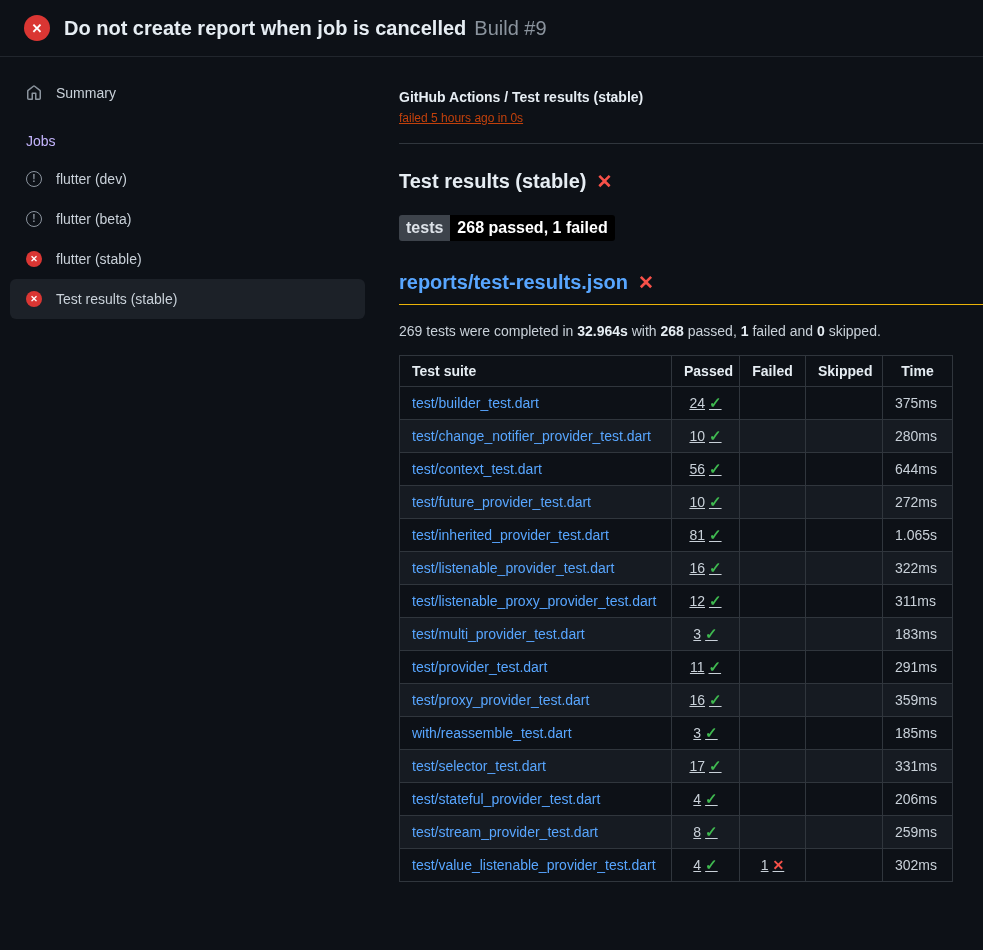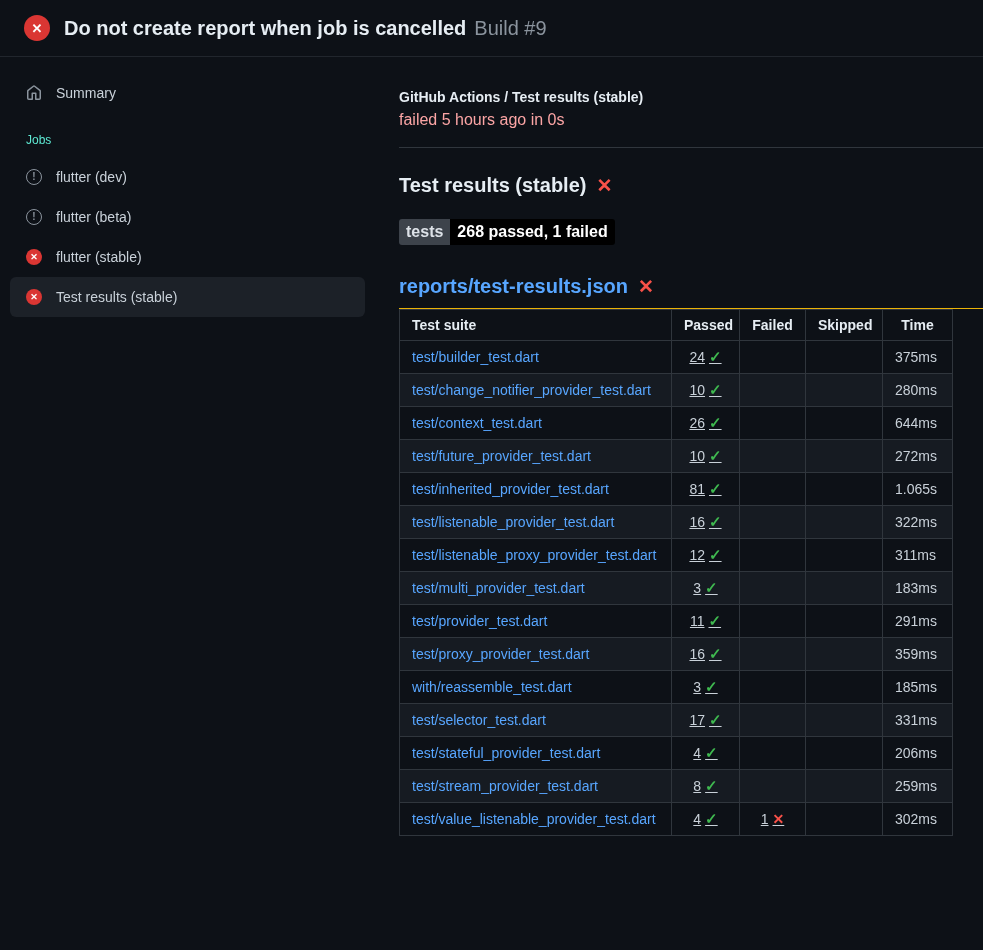--- a/index.html
+++ b/index.html
@@ -45,40 +45,40 @@
     align-items: center;
     gap: 14px;
     height: 40px;
     margin: 0 10px;
     padding: 0 16px;
     border-radius: 6px;
     cursor: pointer;
     color: #c9d1d9;
   }
   .side-row.selected { background: #1c2128; }
-  .jobs-label { padding: 20px 26px 10px; font-size: 12px; color: #5eead4; }
+  .jobs-label { padding: 20px 26px 10px; font-size: 14px; color: #c4b5fd; }
   .job-icon {
     width: 16px; height: 16px;
     border-radius: 50%;
     display: inline-flex;
     align-items: center;
     justify-content: center;
     flex: none;
     font-weight: 700;
     line-height: 1;
   }
   .job-icon.cancelled { border: 1px solid #8b949e; color: #8b949e; font-size: 10px; }
   .job-icon.failed { background: #da3633; color: #fff; font-size: 9px; }
   .home-icon { display: inline-flex; width: 16px; flex: none; }
   .home-icon svg { display: block; }
 
   
   .main { flex: 1; min-width: 0; padding: 32px 0 40px 24px; }
   .breadcrumb { font-weight: 700; color: #e6edf3; }
-  .run-meta { font-size: 16px; color: #fca5a5; margin-top: 6px; }
+  .run-meta { font-size: 12px; color: #c2410c; margin-top: 6px; text-decoration: underline; }
   .divider { border: none; border-top: 1px solid #30363d; margin: 18px 0 0; }
 
   .section-title {
     display: flex;
     align-items: center;
     font-size: 20px;
     font-weight: 700;
     color: #e6edf3;
     margin: 26px 0 0;
   }
@@ -174,20 +174,21 @@
     <div class="badge">
       <span class="badge-left">tests</span>
       <span class="badge-right">268 passed, 1 failed</span>
     </div>
 
     <h3 class="report-heading">
       <a href="#">reports/test-results.json</a>
       <span class="red-x">✕</span>
     </h3>
 
+    <p class="summary-line"><span>269 tests were completed in </span><b>32.964s</b><span> with </span><b>268</b><span> passed, </span><b>1</b><span> failed and </span><b>0</b><span> skipped.</span></p>
 
     <table class="results-table">
       <colgroup>
         <col style="width:272px">
         <col style="width:68px">
         <col style="width:66px">
         <col style="width:77px">
         <col style="width:70px">
       </colgroup>
       <thead>
@@ -209,21 +210,21 @@
           </tr>
           <tr>
             <td class="suite-cell"><a href="#">test/change_notifier_provider_test.dart</a></td>
             <td class="num"><span>10</span><span class="check">✓</span></td>
             <td class="num"></td>
             <td></td>
             <td>280ms</td>
           </tr>
           <tr>
             <td class="suite-cell"><a href="#">test/context_test.dart</a></td>
-            <td class="num"><span>26</span><span class="check">✓</span></td>
+            <td class="num"><span>56</span><span class="check">✓</span></td>
             <td class="num"></td>
             <td></td>
             <td>644ms</td>
           </tr>
           <tr>
             <td class="suite-cell"><a href="#">test/future_provider_test.dart</a></td>
             <td class="num"><span>10</span><span class="check">✓</span></td>
             <td class="num"></td>
             <td></td>
             <td>272ms</td>

